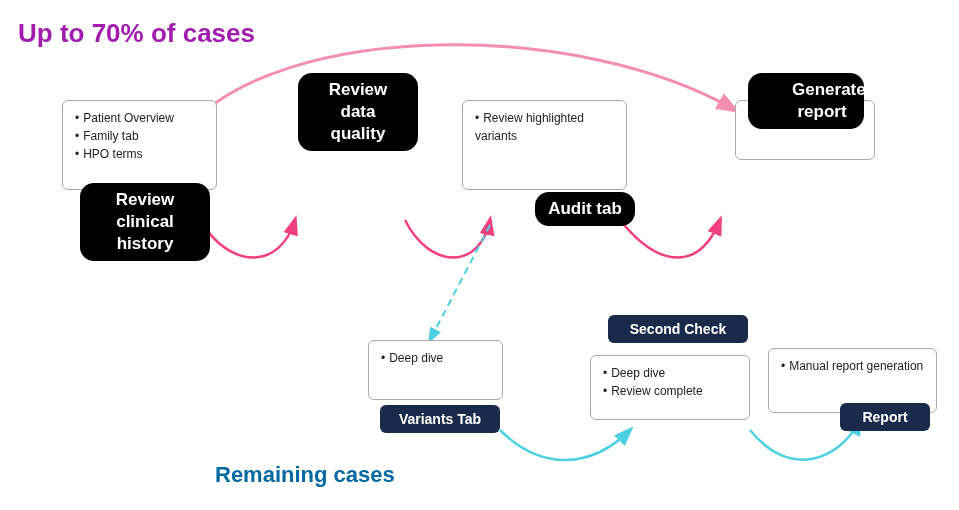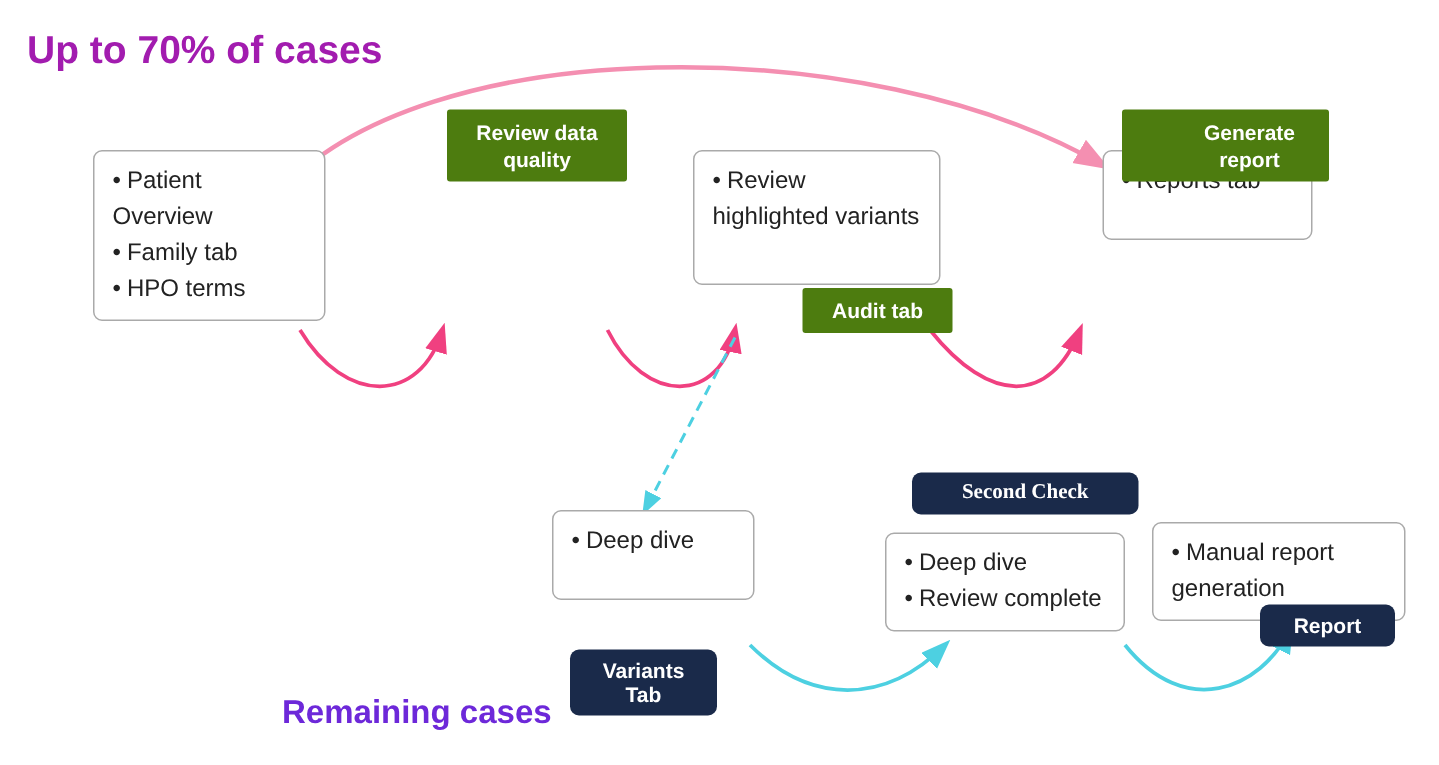--- a/index.html
+++ b/index.html
@@ -22,46 +22,46 @@
       position: absolute;
       top: 18px;
       left: 18px;
       font-size: 26px;
       font-weight: bold;
       color: #a21caf;
     }
     .remaining-cases {
       position: absolute;
       bottom: 22px;
-      left: 188px;
+      left: 215px;
       font-size: 22px;
       font-weight: bold;
-      color: #6d28d9;
+      color: #0369a1;
     }
 
     
     .pink-box {
       position: absolute;
-      background: #4d7c0f;
+      background: #000000;
       color: #fff;
-      border-radius: 2px;
+      border-radius: 14px;
       padding: 6px 12px;
-      font-size: 14px;
+      font-size: 17px;
       font-weight: bold;
       text-align: center;
       line-height: 1.3;
     }
     
     .white-box {
       position: absolute;
       background: #fff;
       border: 1.5px solid #aaa;
       border-radius: 6px;
       padding: 8px 12px;
-      font-size: 16px;
+      font-size: 12px;
       color: #222;
       line-height: 1.5;
     }
     .white-box ul {
       list-style: none;
       padding: 0;
     }
     .white-box ul li::before {
       content: '•';
       margin-right: 4px;
@@ -128,51 +128,52 @@
     <path d="M 750,430 C 790,480 840,460 860,420" stroke="#4dd0e1" stroke-width="2.5" fill="none" marker-end="url(#arrowBlue)"></path>
   </svg>
 
   <div class="white-box" style="left:62px; top:100px; width:155px; min-height:90px;">
     <ul>
       <li>Patient Overview</li>
       <li>Family tab</li>
       <li>HPO terms</li>
     </ul>
   </div>
+  <div class="pink-box" style="left:80px; top:183px; width:130px;">Review clinical<br>history</div>
 
   <div class="pink-box" style="left:298px; top:73px; width:120px;">Review data<br>quality</div>
 
   <div class="white-box" style="left:462px; top:100px; width:165px; min-height:90px;">
     <ul>
       <li>Review highlighted variants</li>
     </ul>
   </div>
   <div class="pink-box" style="left:498px; top:192px; width:100px;margin-left:37px;">Audit tab</div>
 
   <div class="white-box" style="left:735px; top:100px; width:140px; min-height:60px;">
     <ul>
       <li>Reports tab</li>
     </ul>
   </div>
-  <div class="pink-box" style="left:748px; top:73px; width:138px;padding-left:44px;">Generate<br>report</div>
+  <div class="pink-box" style="left:748px; top:73px; width:116px;padding-left:44px;">Generate<br>report</div>
 
   <div class="white-box" style="left:368px; top:340px; width:135px; min-height:60px;">
     <ul>
       <li>Deep dive</li>
     </ul>
   </div>
-  <div class="navy-box" style="left:380px; top:405px; width:98px;margin-top:28px;">Variants Tab</div>
+  <div class="navy-box" style="left:380px; top:405px; width:120px;">Variants Tab</div>
 
   <div class="white-box" style="left:590px; top:355px; width:160px; min-height:65px;">
     <ul>
       <li>Deep dive</li>
       <li>Review complete</li>
     </ul>
   </div>
-  <div class="navy-box" style="left:608px; top:315px; width:151px;font-family:Liberation Serif, serif;">Second Check</div>
+  <div class="navy-box" style="left:608px; top:315px; width:140px;">Second Check</div>
 
   <div class="white-box" style="left:768px; top:348px; width:169px; min-height:65px;">
     <ul>
       <li>Manual report generation</li>
     </ul>
   </div>
   <div class="navy-box" style="left:840px; top:403px; width:90px;">Report</div>
 
 </div>
 

